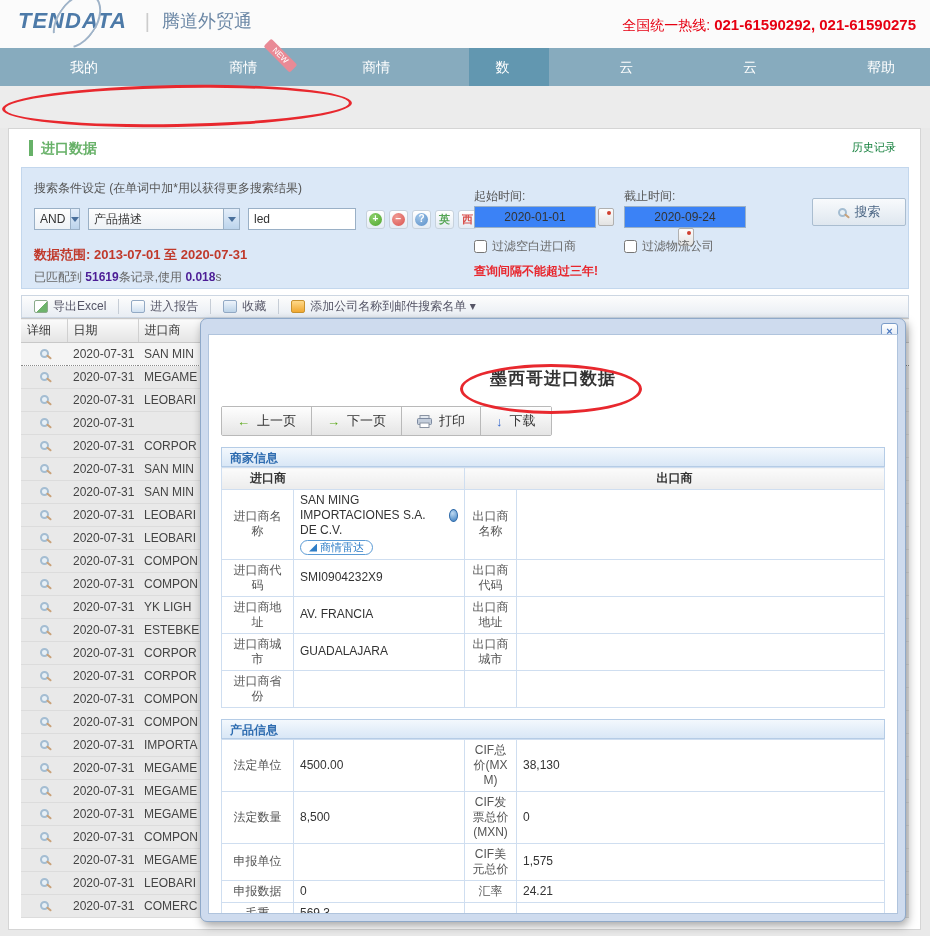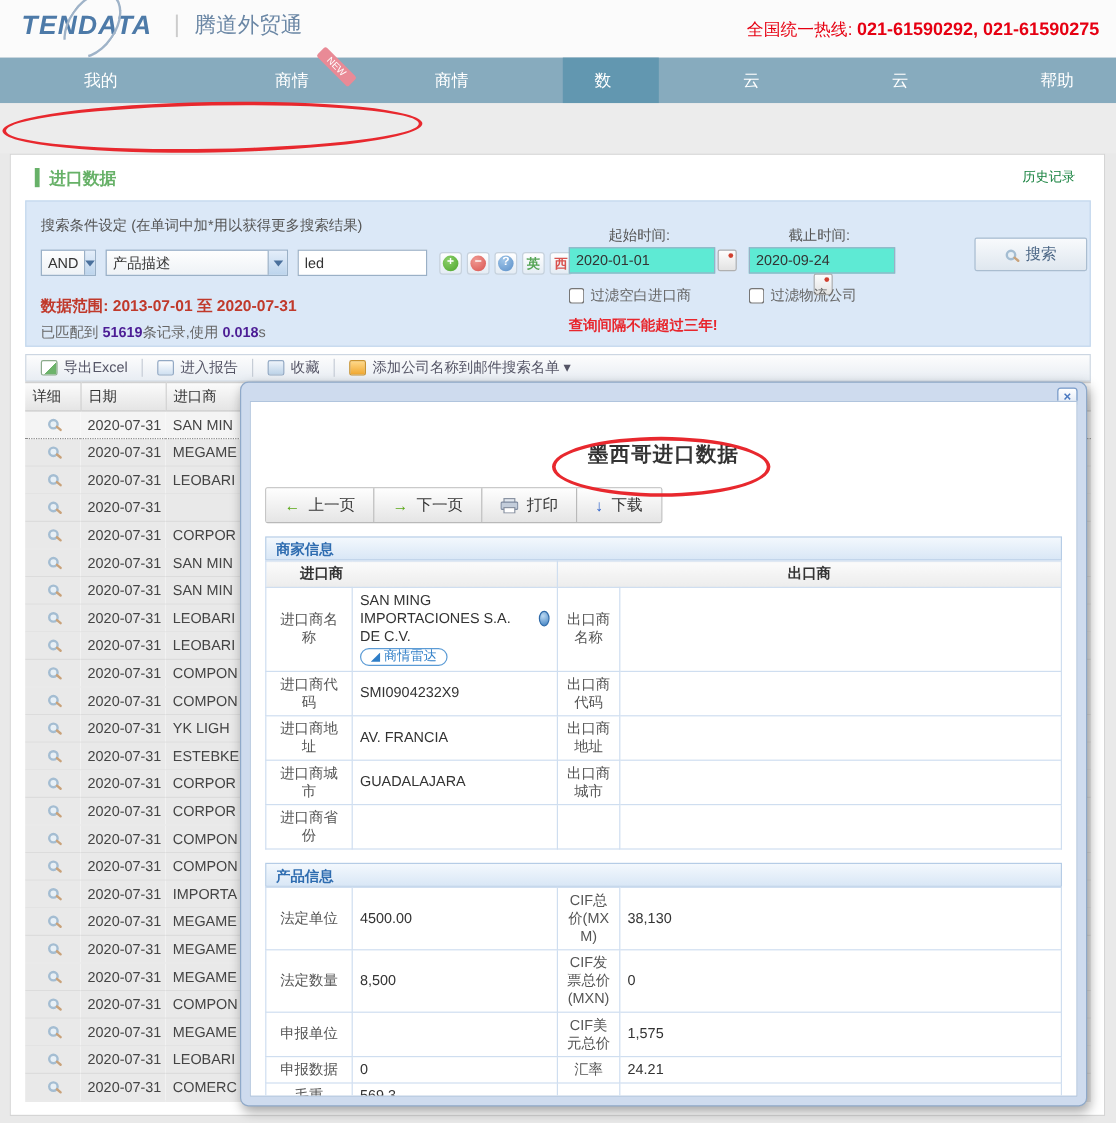--- a/index.html
+++ b/index.html
@@ -57,23 +57,23 @@
   .ico-btn { width:19px; height:19px; border:1px solid #c7d2dd; background:linear-gradient(#ffffff,#e4ecf4); border-radius:3px; display:inline-flex; align-items:center; justify-content:center; margin-right:4px; cursor:pointer; }
   .circ { width:13px; height:13px; border-radius:50%; color:#fff; font-size:10px; line-height:12px; text-align:center; font-weight:bold; }
   .circ.add { background:radial-gradient(circle at 35% 30%,#8cd06a,#4ea52d); }
   .circ.rem { background:radial-gradient(circle at 35% 30%,#f09a93,#d9534f); }
   .circ.help { background:radial-gradient(circle at 35% 30%,#9ec4e8,#5a8fc8); }
   .lang-en { color:#56a556; font-weight:bold; font-size:11px; }
   .lang-es { color:#d9534f; font-weight:bold; font-size:11px; }
   .range-line { position:absolute; left:12px; top:78px; color:#c0392b; font-weight:bold; font-size:13px; }
   .matched-line { position:absolute; left:12px; top:101px; color:#666; }
   .matched-line b { color:#4c1d95; font-weight:bold; }
-  .dt-label { position:absolute; top:20px; color:#555;margin-left:33px; }
+  .dt-label { position:absolute; top:20px; color:#555; }
   .dt-input { position:absolute; top:38px; display:flex; align-items:center; }
-  .dt-input .txt { width:122px; background:#5eead4; }
+  .dt-input .txt { width:122px; background:#3b82f6;text-align:center; }
   .cal { width:16px; height:18px; background:linear-gradient(#fdfdfd,#e3e3e3); border:1px solid #b0b0b0; border-radius:2px; margin-left:2px; position:relative; cursor:pointer; }
   .cal::after { content:""; position:absolute; top:2px; right:2px; width:4px; height:4px; border-radius:50%; background:#d04030; }
   .cb { position:absolute; top:70px; display:flex; align-items:center; color:#666; }
   .cb input { width:13px; height:13px; margin-right:5px; }
   .warn { position:absolute; left:452px; top:95px; color:#e8262d; font-weight:bold; }
   .search-btn { position:absolute; left:790px; top:30px; width:94px; height:28px; background:linear-gradient(#f8fafc,#dfe7ef); border:1px solid #aabdd0; border-radius:2px; display:flex; align-items:center; justify-content:center; gap:8px; color:#4a6584; font-size:13px; cursor:pointer; }
   .lens { display:inline-block; width:9px; height:9px; border:2px solid #a4bdd2; border-radius:50%; background:#e8f0f6; position:relative; }
   .lens::after { content:""; position:absolute; width:6px; height:2px; background:#c9a27a; right:-5px; bottom:-2px; transform:rotate(40deg); border-radius:1px; }
   
   #toolbar { position:absolute; left:12px; top:166px; width:888px; height:23px; background:linear-gradient(#fdfdfd,#e8edf3); border:1px solid #ccd6e2; display:flex; align-items:center; color:#556; }

